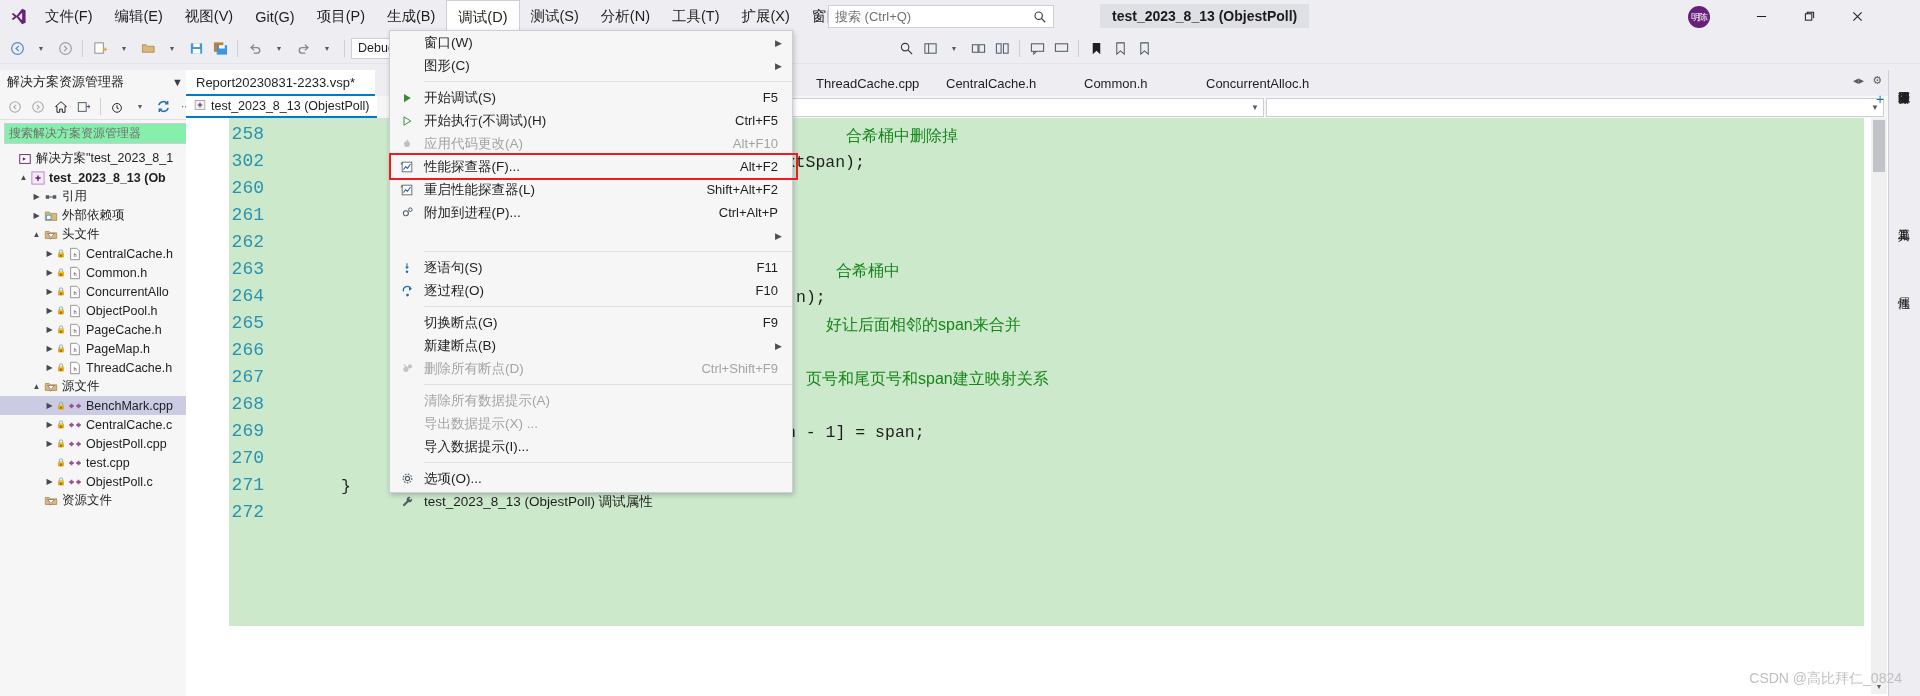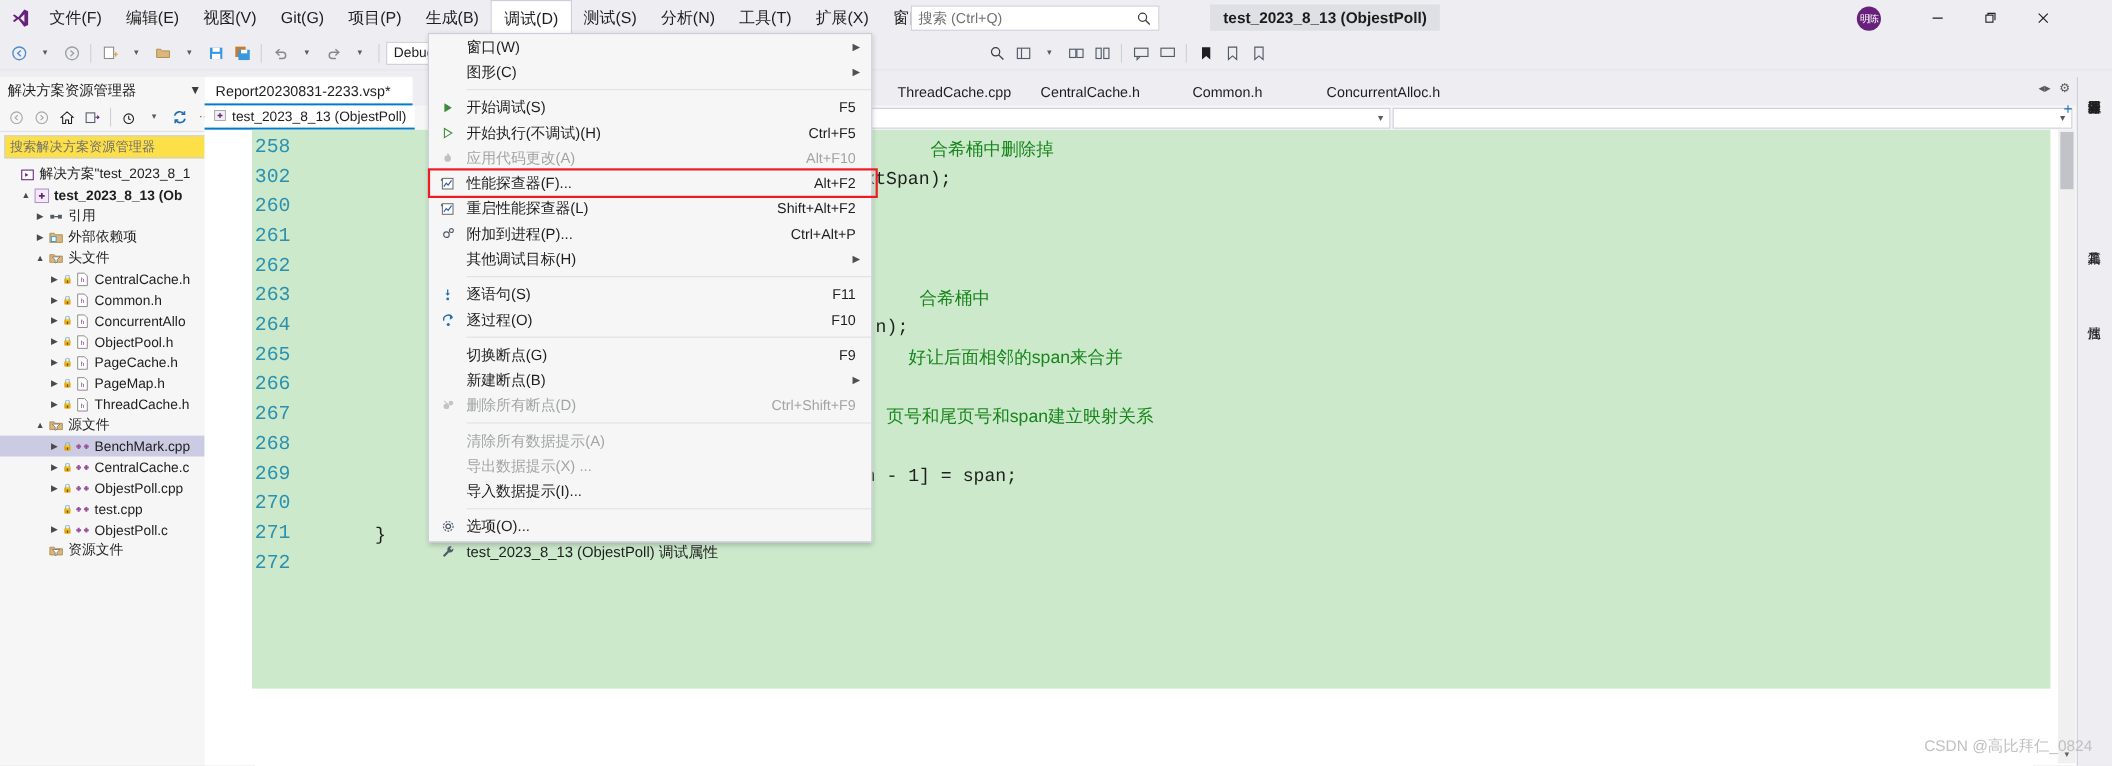--- a/index.html
+++ b/index.html
@@ -68,21 +68,21 @@
   .sol-panel {
     position:absolute; left:0; top:70px; width:220px; height:626px;
     background:#F6F6F6; border-right:1px solid #CCCEDB;
   }
   .sol-head { height:24px; display:flex; align-items:center; padding:0 4px 0 7px; font-size:13px; color:#1E1E1E; }
   .sol-head .t { flex:1; white-space:nowrap; }
   .sol-head .hb { width:15px; text-align:center; color:#3C3C3C; font-size:11px; }
   .sol-tools { height:26px; display:flex; align-items:center; gap:1px; padding-left:4px; border-bottom:1px solid #E0E0E6; }
   .sol-tools .ti { width:22px; height:22px; display:flex; align-items:center; justify-content:center; }
   .sol-search {
-    margin:3px 4px; height:21px; background:#fde047; border:1px solid #CCCEDB;
+    margin:3px 4px; height:21px; background:#86efac; border:1px solid #CCCEDB;
     display:flex; align-items:center; padding:0 4px; font-size:12px; color:#717171;
   }
   .sol-search .q { flex:1; white-space:nowrap; overflow:hidden; }
   .tree { font-size:12.5px; color:#1E1E1E; padding-top:2px; }
   .trow { height:19px; display:flex; align-items:center; white-space:nowrap; }
   .trow.sel { background:#CBCBE3; }
   .trow .arrow { width:13px; text-align:center; font-size:8px; color:#4A4A4A; flex:none; }
   .trow .lock { width:11px; flex:none; text-align:center; font-size:9px; color:#2E9CD6; }
   .trow .ico { width:16px; flex:none; display:flex; align-items:center; justify-content:center; }
   .trow .lbl { padding-left:3px; overflow:hidden; }
@@ -817,21 +817,20 @@
           <svg width="13" height="13" viewBox="0 0 16 16">
             <circle cx="6" cy="9" r="3.1" fill="none" stroke="#4F5B66" stroke-width="1.3"></circle>
             <circle cx="11.5" cy="4.5" r="2.2" fill="none" stroke="#4F5B66" stroke-width="1.2"></circle>
           </svg>
         </span>
         <span class="mlabel">附加到进程(P)...</span>
         <span class="mkey">Ctrl+Alt+P</span>
       </div>
       <div class="mitem">
         <span class="micon"></span>
-        <span class="mlabel">其他调试目标(H)</span>
         <span class="msub">▶</span>
       </div>
       <div class="msep"></div>
       <div class="mitem">
         <span class="micon">
           <svg width="12" height="14" viewBox="0 0 16 16">
             <line x1="8" y1="1.5" x2="8" y2="8" stroke="#1F6FB2" stroke-width="1.5"></line>
             <path d="M5.2 6.2 8 9.2l2.8-3" fill="#1F6FB2"></path>
             <circle cx="8" cy="13" r="1.7" fill="#1F6FB2"></circle>
           </svg>

